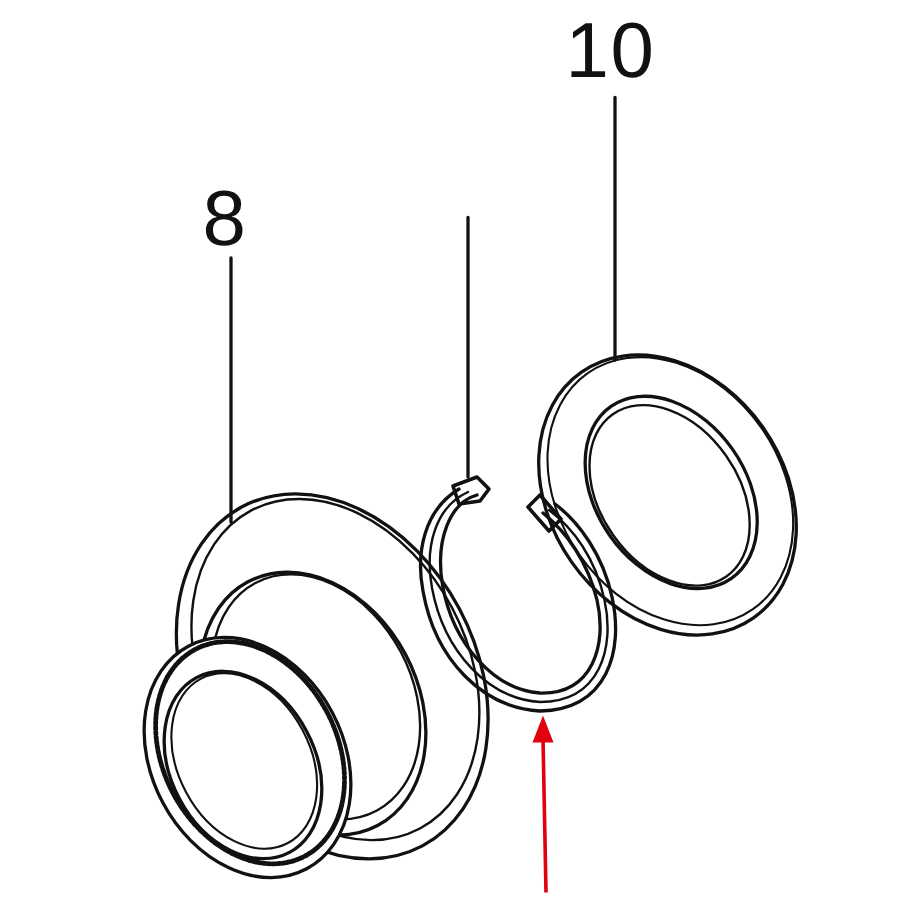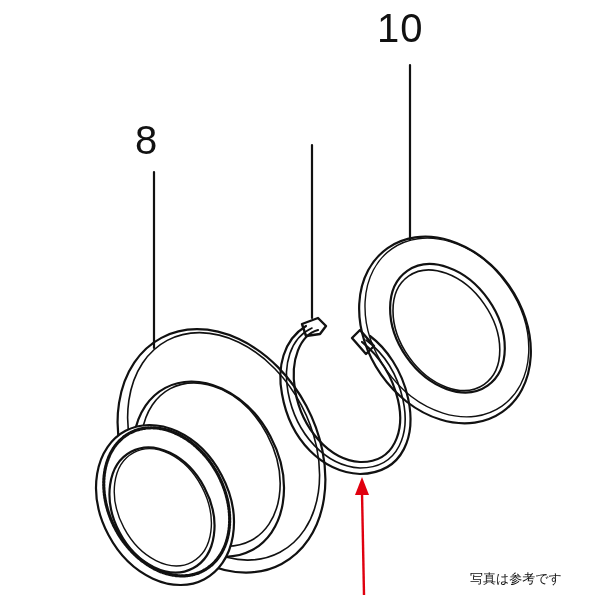--- a/index.html
+++ b/index.html
@@ -1,21 +1,21 @@
 <!DOCTYPE html>
 <html><head>
 <meta charset="utf-8">
 <style>
   html, body { margin: 0; padding: 0; background: #ffffff; }
   #stage { position: relative; width: 600px; height: 600px; background: #ffffff; overflow: hidden; }
   svg { position: absolute; left: 0; top: 0; }
   .callout {
     position: absolute;
     font-family: "Liberation Sans", "DejaVu Sans", sans-serif;
-    font-size: 40px;
+    font-size: 52px;
     color: #111111;
     line-height: 1;
     letter-spacing: 1px;
   }
   .note {
     position: absolute;
     font-family: "DejaVu Sans", "Liberation Sans", sans-serif;
     font-size: 13px;
     color: #111111;
     white-space: nowrap;
@@ -68,14 +68,13 @@
 
     <g>
       <line x1="364" y1="595" x2="362" y2="492" stroke="#e0000f" stroke-width="2.4"></line>
       <polygon points="362,477 355,495 369,495" fill="#e0000f"></polygon>
     </g>
   </svg>
 
   <div class="callout" style="left:135px; top:120px;">8</div>
   <div class="callout" style="left:377px; top:8px;">10</div>
 
-  <div class="note" style="left:470px; top:570px;">写真は参考です</div>
 </div>
 
 </body></html>

